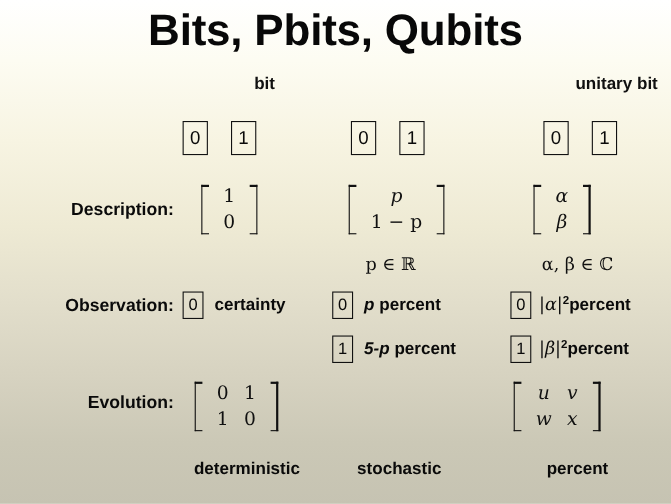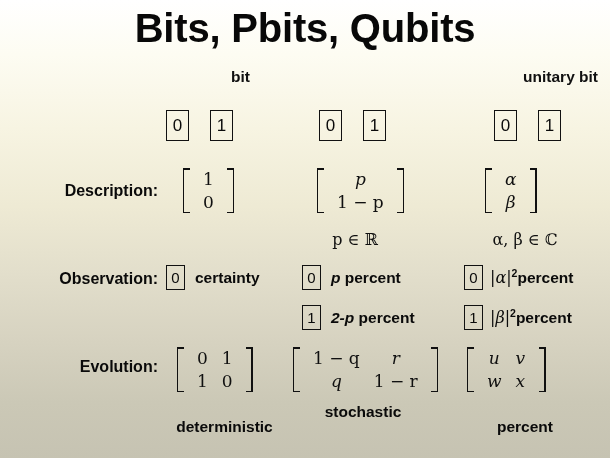--- a/index.html
+++ b/index.html
@@ -273,21 +273,21 @@
 
   <div class="abs obs-row" style="top:265px; left:302px;">
     <span class="bitbox bitbox-sm">0</span>
     <span class="gap9"></span>
     <span class="obs-text"><span class="it">p</span>&nbsp;<span>percent</span></span>
   </div>
 
   <div class="abs obs-row" style="top:305px; left:302px;">
     <span class="bitbox bitbox-sm">1</span>
     <span class="gap9"></span>
-    <span class="obs-text"><span class="it">2-p</span>&nbsp;<span>percent</span></span>
+    <span class="obs-text"><span class="it">5-p</span>&nbsp;<span>percent</span></span>
   </div>
 
   <div class="abs obs-row" style="top:265px; left:464px;">
     <span class="bitbox bitbox-sm">0</span>
     <span class="gap6"></span>
     <span class="obs-text"><span class="mvar">|α|</span><span class="sup">2</span><span>percent</span></span>
   </div>
 
   <div class="abs obs-row" style="top:305px; left:464px;">
     <span class="bitbox bitbox-sm">1</span>
@@ -314,43 +314,21 @@
         </tr>
       </tbody>
         </table>
       <span class="brk brk-r">
           <i></i>
         </span>
     </span>
   </div>
   <div class="abs bottom-label" style="top:418px; left:152px; width:145px;">deterministic</div>
 
-  <div class="abs" style="top:347px; left:292px;">
-    <span class="matrix-wrap">
-      <span class="brk brk-l">
-          <i></i>
-        </span>
-      <table class="mtable">
-        <tbody>
-            <tr>
-          <td>1 − q</td>
-          <td class="mi">r</td>
-        </tr>
-        <tr>
-          <td class="mi">q</td>
-          <td>1 − r</td>
-        </tr>
-      </tbody>
-        </table>
-      <span class="brk brk-r">
-          <i></i>
-        </span>
-    </span>
-  </div>
-  <div class="abs bottom-label" style="top:403px; left:293px; width:140px;">stochastic</div>
+  <div class="abs bottom-label" style="top:418px; left:293px; width:140px;">stochastic</div>
 
   <div class="abs" style="top:347px; left:466px;">
     <span class="matrix-wrap">
       <span class="brk brk-l">
           <i></i>
         </span>
       <table class="mtable">
         <tbody>
             <tr>
           <td class="mi">u</td>

